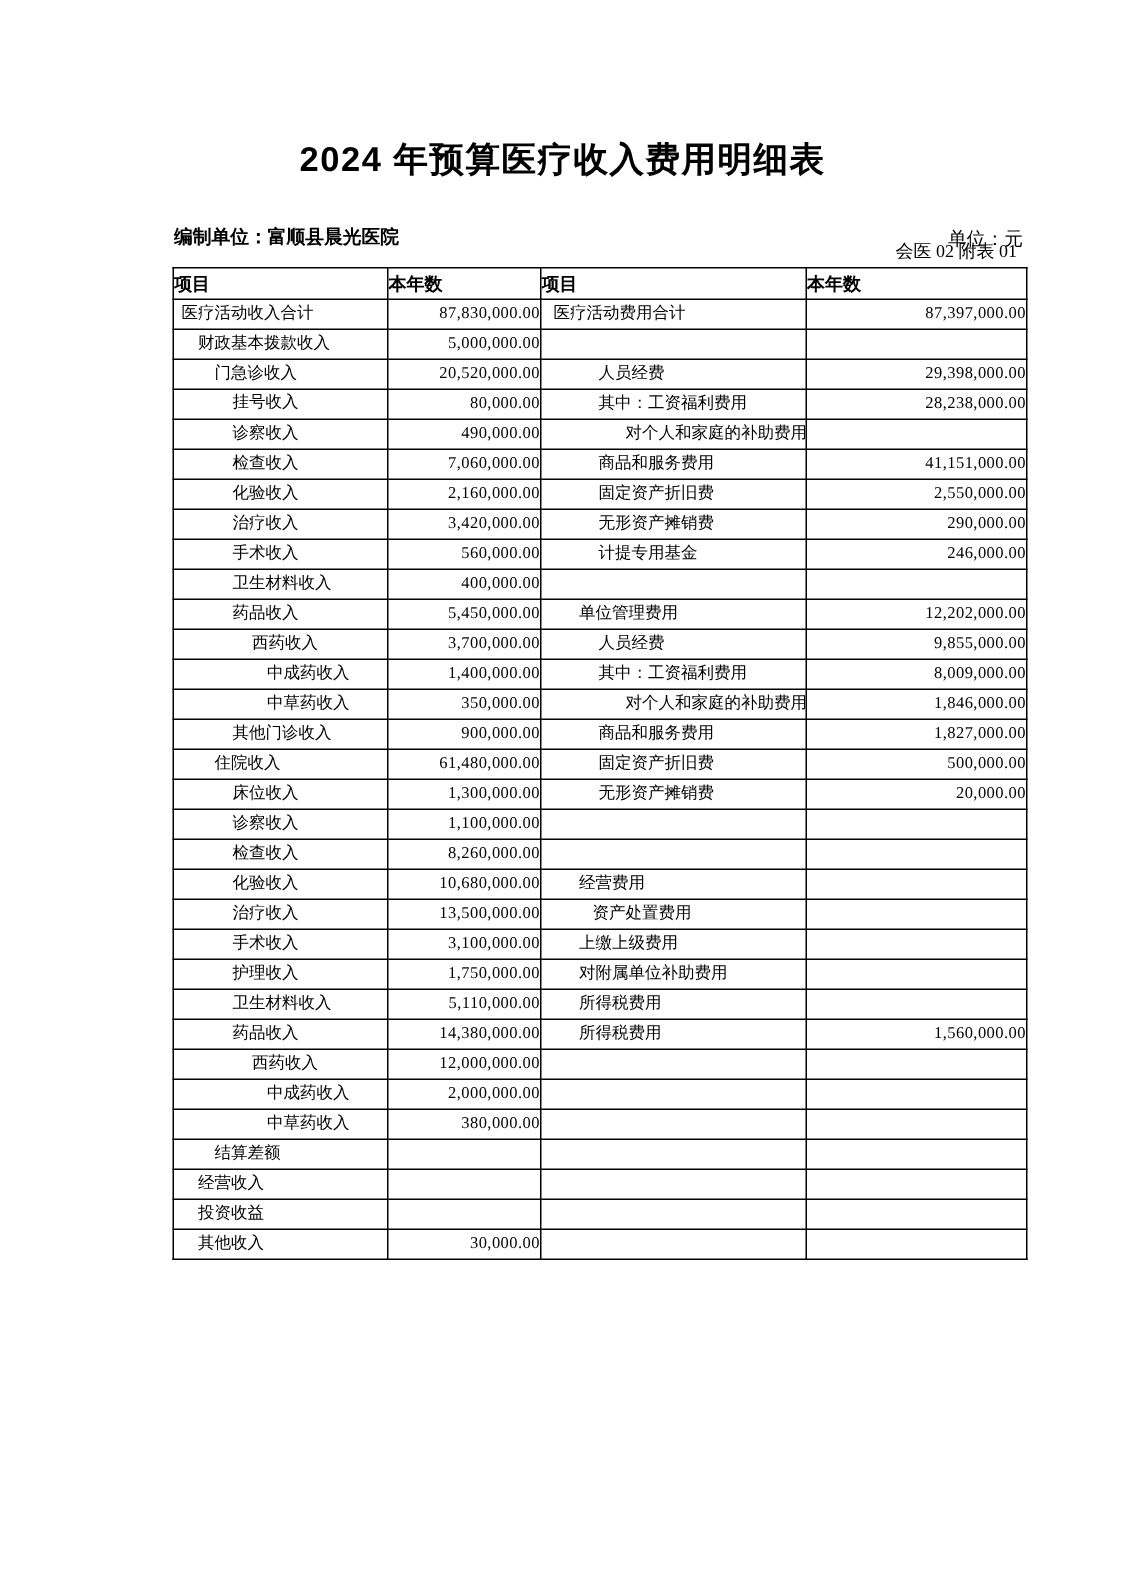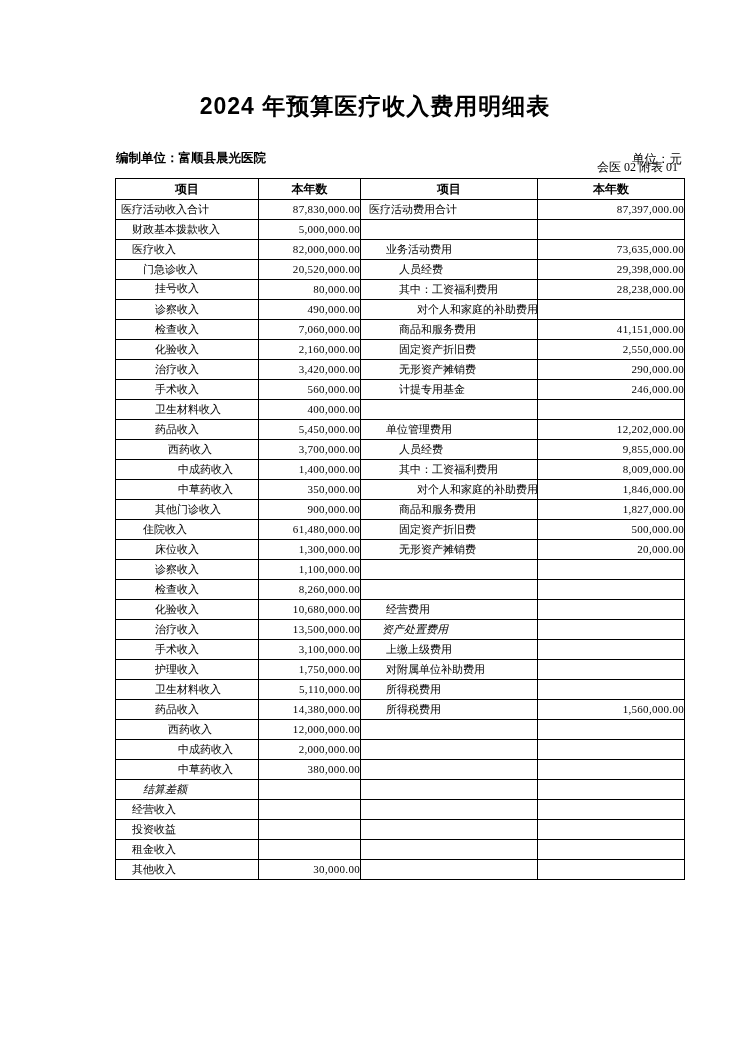--- a/index.html
+++ b/index.html
@@ -44,21 +44,21 @@
     padding:0;
     overflow:hidden;
     white-space:nowrap;
     vertical-align:middle;
     line-height:1;
   }
   table.budget thead tr { height:21px; }
   table.budget tbody tr { height:20px; }
   table.budget th {
     font-weight:bold;
-    text-align:center;
+    text-align:left;
     font-size:12px;
   }
   td.c-item { text-align:left; }
   td.c-val  { text-align:right; padding-right:8px; letter-spacing:0.3px; }
 </style>
 </head>
 <body>
 
 <div class="page">
 
@@ -92,26 +92,20 @@
           <td class="c-item" style="padding-left: 8px;">医疗活动费用合计</td>
           <td class="c-val">87,397,000.00</td>
         </tr>
         <tr>
           <td class="c-item" style="padding-left: 16px;">财政基本拨款收入</td>
           <td class="c-val">5,000,000.00</td>
           <td class="c-item" style="padding-left: 8px;"></td>
           <td class="c-val"></td>
         </tr>
         <tr>
-          <td class="c-item" style="padding-left: 16px;">医疗收入</td>
-          <td class="c-val">82,000,000.00</td>
-          <td class="c-item" style="padding-left: 25px;">业务活动费用</td>
-          <td class="c-val">73,635,000.00</td>
-        </tr>
-        <tr>
           <td class="c-item" style="padding-left: 27px;">门急诊收入</td>
           <td class="c-val">20,520,000.00</td>
           <td class="c-item" style="padding-left: 38px;">人员经费</td>
           <td class="c-val">29,398,000.00</td>
         </tr>
         <tr>
           <td class="c-item" style="padding-left: 39px; font-family: Liberation Mono, monospace;">挂号收入</td>
           <td class="c-val">80,000.00</td>
           <td class="c-item" style="padding-left: 38px;">其中：工资福利费用</td>
           <td class="c-val">28,238,000.00</td>
@@ -208,21 +202,21 @@
         </tr>
         <tr>
           <td class="c-item" style="padding-left: 39px;">化验收入</td>
           <td class="c-val">10,680,000.00</td>
           <td class="c-item" style="padding-left: 25px;">经营费用</td>
           <td class="c-val"></td>
         </tr>
         <tr>
           <td class="c-item" style="padding-left: 39px;">治疗收入</td>
           <td class="c-val">13,500,000.00</td>
-          <td class="c-item" style="padding-left: 21px; font-style: italic;">资产处置费用</td>
+          <td class="c-item" style="padding-left: 34px;">资产处置费用</td>
           <td class="c-val"></td>
         </tr>
         <tr>
           <td class="c-item" style="padding-left: 39px;">手术收入</td>
           <td class="c-val">3,100,000.00</td>
           <td class="c-item" style="padding-left: 25px;">上缴上级费用</td>
           <td class="c-val"></td>
         </tr>
         <tr>
           <td class="c-item" style="padding-left: 39px;">护理收入</td>
@@ -254,39 +248,33 @@
           <td class="c-item" style="padding-left: 8px;"></td>
           <td class="c-val"></td>
         </tr>
         <tr>
           <td class="c-item" style="padding-left: 62px;">中草药收入</td>
           <td class="c-val">380,000.00</td>
           <td class="c-item" style="padding-left: 8px;"></td>
           <td class="c-val"></td>
         </tr>
         <tr>
-          <td class="c-item" style="padding-left: 27px; font-style: italic;">结算差额</td>
+          <td class="c-item" style="padding-left: 27px;">结算差额</td>
           <td class="c-val"></td>
           <td class="c-item" style="padding-left: 8px;"></td>
           <td class="c-val"></td>
         </tr>
         <tr>
           <td class="c-item" style="padding-left: 16px;">经营收入</td>
           <td class="c-val"></td>
           <td class="c-item" style="padding-left: 8px;"></td>
           <td class="c-val"></td>
         </tr>
         <tr>
           <td class="c-item" style="padding-left: 16px;">投资收益</td>
-          <td class="c-val"></td>
-          <td class="c-item" style="padding-left: 8px;"></td>
-          <td class="c-val"></td>
-        </tr>
-        <tr>
-          <td class="c-item" style="padding-left: 16px;">租金收入</td>
           <td class="c-val"></td>
           <td class="c-item" style="padding-left: 8px;"></td>
           <td class="c-val"></td>
         </tr>
         <tr>
           <td class="c-item" style="padding-left: 16px;">其他收入</td>
           <td class="c-val">30,000.00</td>
           <td class="c-item" style="padding-left: 8px;"></td>
           <td class="c-val"></td>
         </tr>

